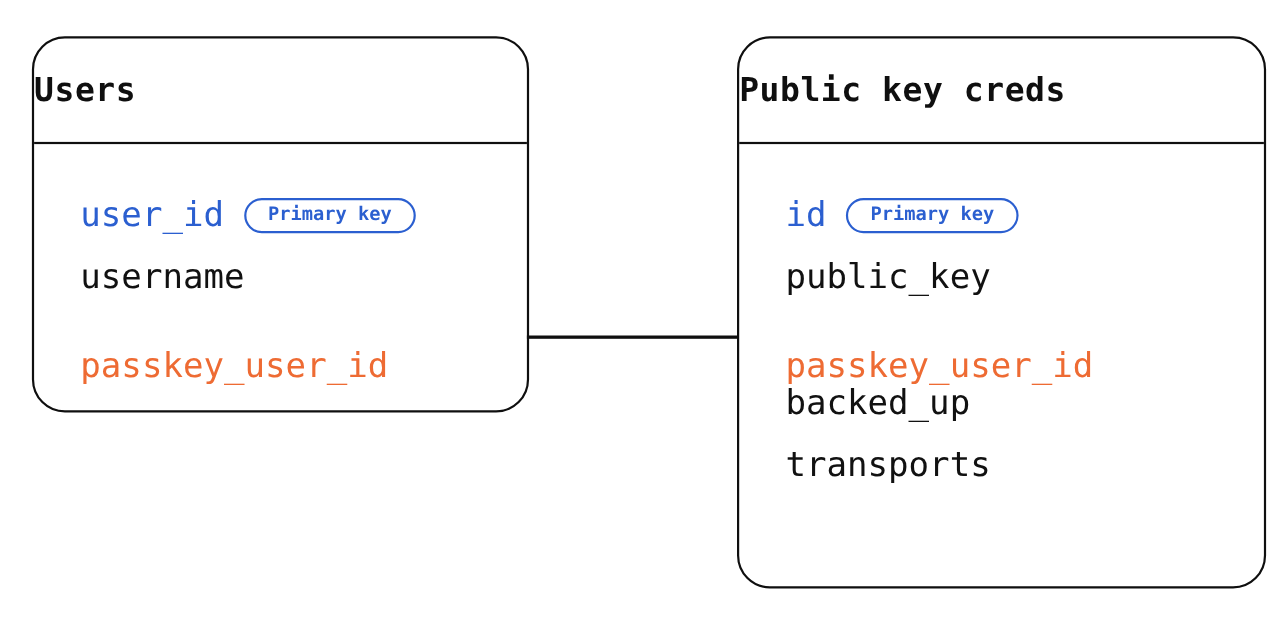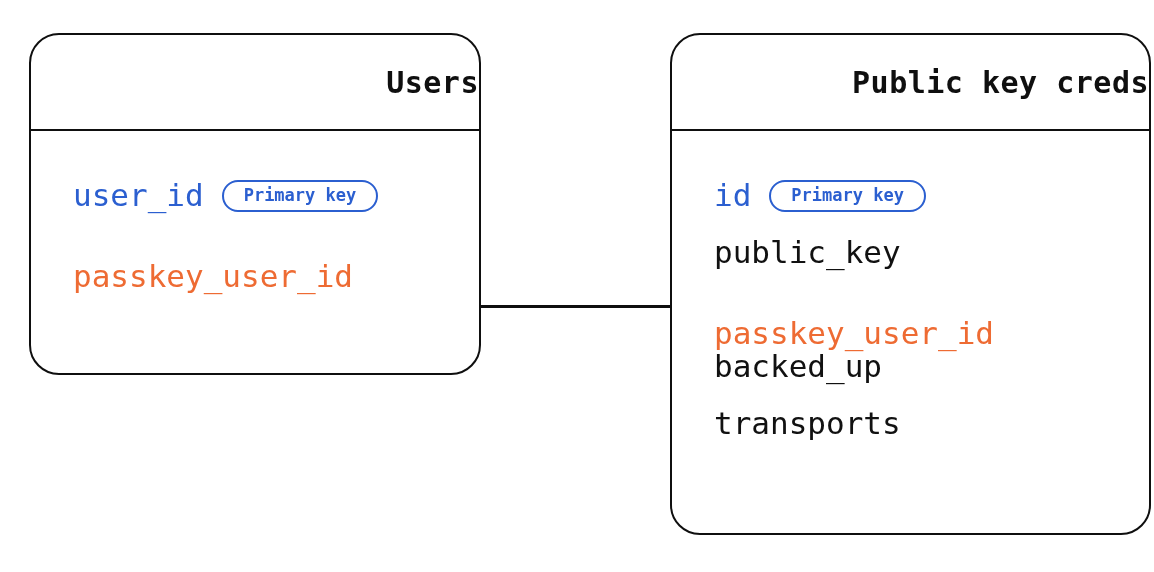--- a/index.html
+++ b/index.html
@@ -27,21 +27,21 @@
     border-radius: 30px;
   }
   .entity-header {
     position: absolute;
     left: 0;
     right: 0;
     top: 0;
     height: 94px;
     display: flex;
     align-items: center;
-    justify-content: flex-end;
+    justify-content: flex-start;
     border-bottom: 2px solid #0f0f0f;
   }
   .entity-title {
     font-family: "DejaVu Sans Mono", monospace;
     font-weight: bold;
     font-size: 30px;
     letter-spacing: 0.5px;
     color: #0f0f0f;
     white-space: nowrap;
   }
@@ -117,20 +117,23 @@
     </div>
     <div class="entity-fields">
 
       <div class="field-row">
         <span class="field-name key">user_id</span>
         <span class="pk-badge">
           <span class="pk-badge-label">Primary key</span>
         </span>
       </div>
 
+      <div class="field-row">
+        <span class="field-name">username</span>
+      </div>
 
       <div class="field-row">
         <span class="field-name fk">passkey_user_id</span>
       </div>
 
     </div>
   </div>
 
   <div id="relationship-line" class="connector"></div>
 

